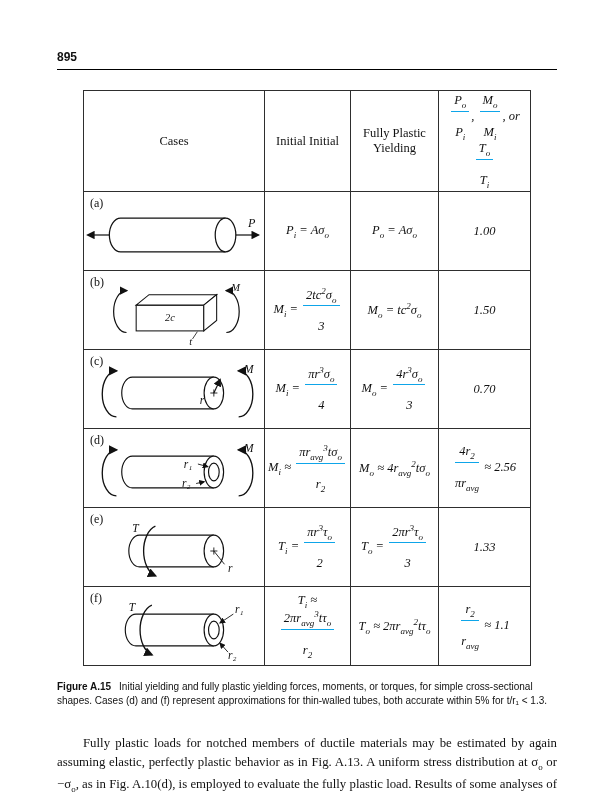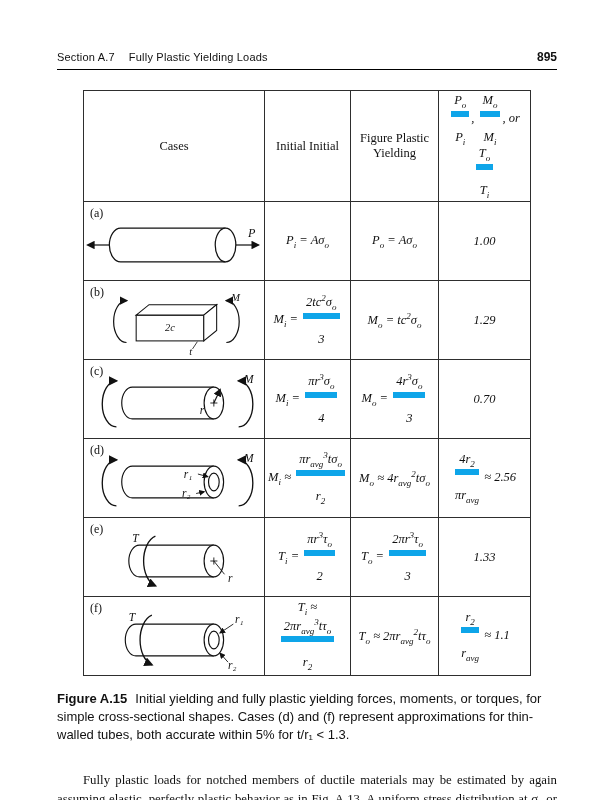--- a/index.html
+++ b/index.html
@@ -15,25 +15,25 @@
 
   table.tbl{border-collapse:collapse;margin:20px auto 0 auto;}
   .tbl th,.tbl td{border:1px solid #2e2e2e;}
   .tbl th{font-weight:normal;font-size:12.5px;text-align:center;vertical-align:middle;
         height:40px;padding:2px 4px;}
   .case-cell{position:relative;width:172px;height:76px;vertical-align:middle;text-align:center;}
   .case-label{position:absolute;top:4px;left:6px;font-size:12px;font-style:normal;}
   .diag{display:block;margin:8px auto 0 auto;}
   .fcell{font-style:italic;font-size:12.5px;text-align:center;vertical-align:middle;padding:2px 3px;}
   .frac{display:inline-block;vertical-align:middle;text-align:center;margin:0 2px;}
-  .frac .num{display:block;border-bottom:6px solid #0ea5e9;padding:0 3px 1px 3px;}
+  .frac .num{display:block;border-bottom:1px solid #0ea5e9;padding:0 3px 1px 3px;}
   .frac .den{display:block;padding-top:13px;}
   sup,sub{font-size:9px;}
 
-  .caption{font-family:"Liberation Sans",sans-serif;font-size:13px;line-height:1.4;
+  .caption{font-family:"Liberation Sans",sans-serif;font-size:10px;line-height:1.4;
         margin:14px 0 0 0;color:#111;}
   .caption b{font-weight:bold;margin-right:8px;}
   .bodytext{font-size:12.8px;line-height:1.52;text-align:justify;text-indent:26px;margin:26px 0 0 0;}
 
   .solid{fill:#fff;stroke:#111;stroke-width:1.3;}
   .arr{stroke:#111;stroke-width:1.3;fill:none;}
   .arc{stroke:#111;stroke-width:1.5;fill:none;}
   .thin{stroke:#111;stroke-width:1;fill:none;}
   text.dlabel{font-style:italic;font-size:13px;font-family:"Liberation Serif",serif;fill:#111;}
   text.mid{text-anchor:middle;}
@@ -45,39 +45,36 @@
   <defs>
     <marker id="ah" viewBox="0 0 10 10" refX="8" refY="5" markerWidth="7" markerHeight="7" orient="auto-start-reverse">
       <path d="M0 0 L10 5 L0 10 z" fill="#111"></path>
     </marker>
   </defs>
 </svg>
 
 <div class="page">
 
   <div class="pagehead">
-    <div class="headleft">
-      <span class="sec">Section A.7</span><span>Fully Plastic Yielding Loads</span>
-    </div>
     <div class="pageno">895</div>
   </div>
   <hr class="rule">
 
   <table class="tbl">
     <colgroup>
       <col style="width:172px">
         <col style="width:86px">
         <col style="width:88px">
         <col style="width:92px">
     </colgroup>
     <tbody>
         <tr>
       <th>Cases</th>
       <th>Initial Initial</th>
-      <th>Figure Plastic Yielding</th>
+      <th>Fully Plastic Yielding</th>
       <th class="fcell"><span class="frac"><span class="num">P<sub>o</sub></span><span class="den">P<sub>i</sub></span></span><span>, </span><span class="frac"><span class="num">M<sub>o</sub></span><span class="den">M<sub>i</sub></span></span><span>, or </span><span class="frac"><span class="num">T<sub>o</sub></span><span class="den">T<sub>i</sub></span></span></th>
     </tr>
 
     <tr>
       <td class="case-cell">
         <span class="case-label">(a)</span>
         <svg class="diag" width="178" height="62" viewBox="0 0 190 66">
           <line x1="26" y1="33" x2="3" y2="33" class="arr" marker-end="url(#ah)"></line>
           <path d="M150 15 L38 15 A12 18 0 0 0 38 51 L150 51" class="solid"></path>
           <ellipse cx="150" cy="33" rx="11" ry="18" class="solid"></ellipse>
@@ -100,21 +97,21 @@
           <polygon points="48,30 64,17 148,17 132,30" class="solid"></polygon>
           <polygon points="132,30 148,17 148,49 132,62" class="solid"></polygon>
           <text x="90" y="50" class="dlabel mid">2c</text>
           <line x1="124" y1="63" x2="118" y2="72" class="thin"></line>
           <text x="114" y="80" class="dlabel">t</text>
           <text x="166" y="13" class="dlabel">M</text>
         </svg>
       </td>
       <td class="fcell"><span>M<sub>i</sub> = </span><span class="frac"><span class="num">2tc<sup>2</sup>σ<sub>o</sub></span><span class="den">3</span></span></td>
       <td class="fcell"><span>M<sub>o</sub> = tc<sup>2</sup>σ<sub>o</sub></span></td>
-      <td class="fcell"><span>1.29</span></td>
+      <td class="fcell"><span>1.50</span></td>
     </tr>
 
     <tr>
       <td class="case-cell">
         <span class="case-label">(c)</span>
         <svg class="diag" width="178" height="62" viewBox="0 0 190 70">
           <path d="M30 62 A16 26 0 0 1 30 10" class="arc" marker-end="url(#ah)"></path>
           <path d="M168 62 A16 26 0 0 0 168 10" class="arc" marker-end="url(#ah)"></path>
           <path d="M140 17 L48 17 A12 18 0 0 0 48 53 L140 53" class="solid"></path>
           <ellipse cx="140" cy="35" rx="11" ry="18" class="solid"></ellipse>

